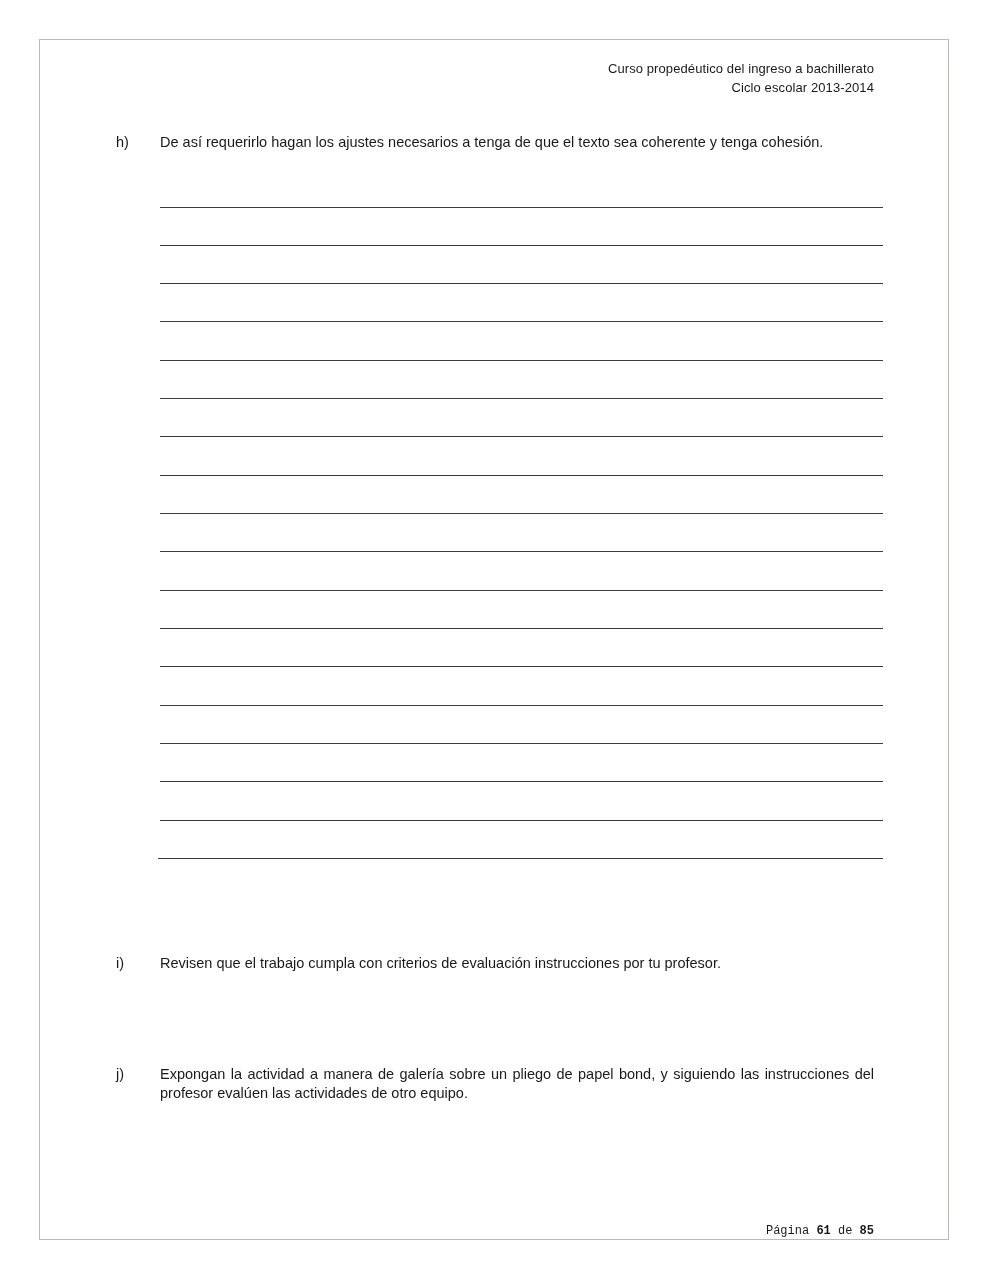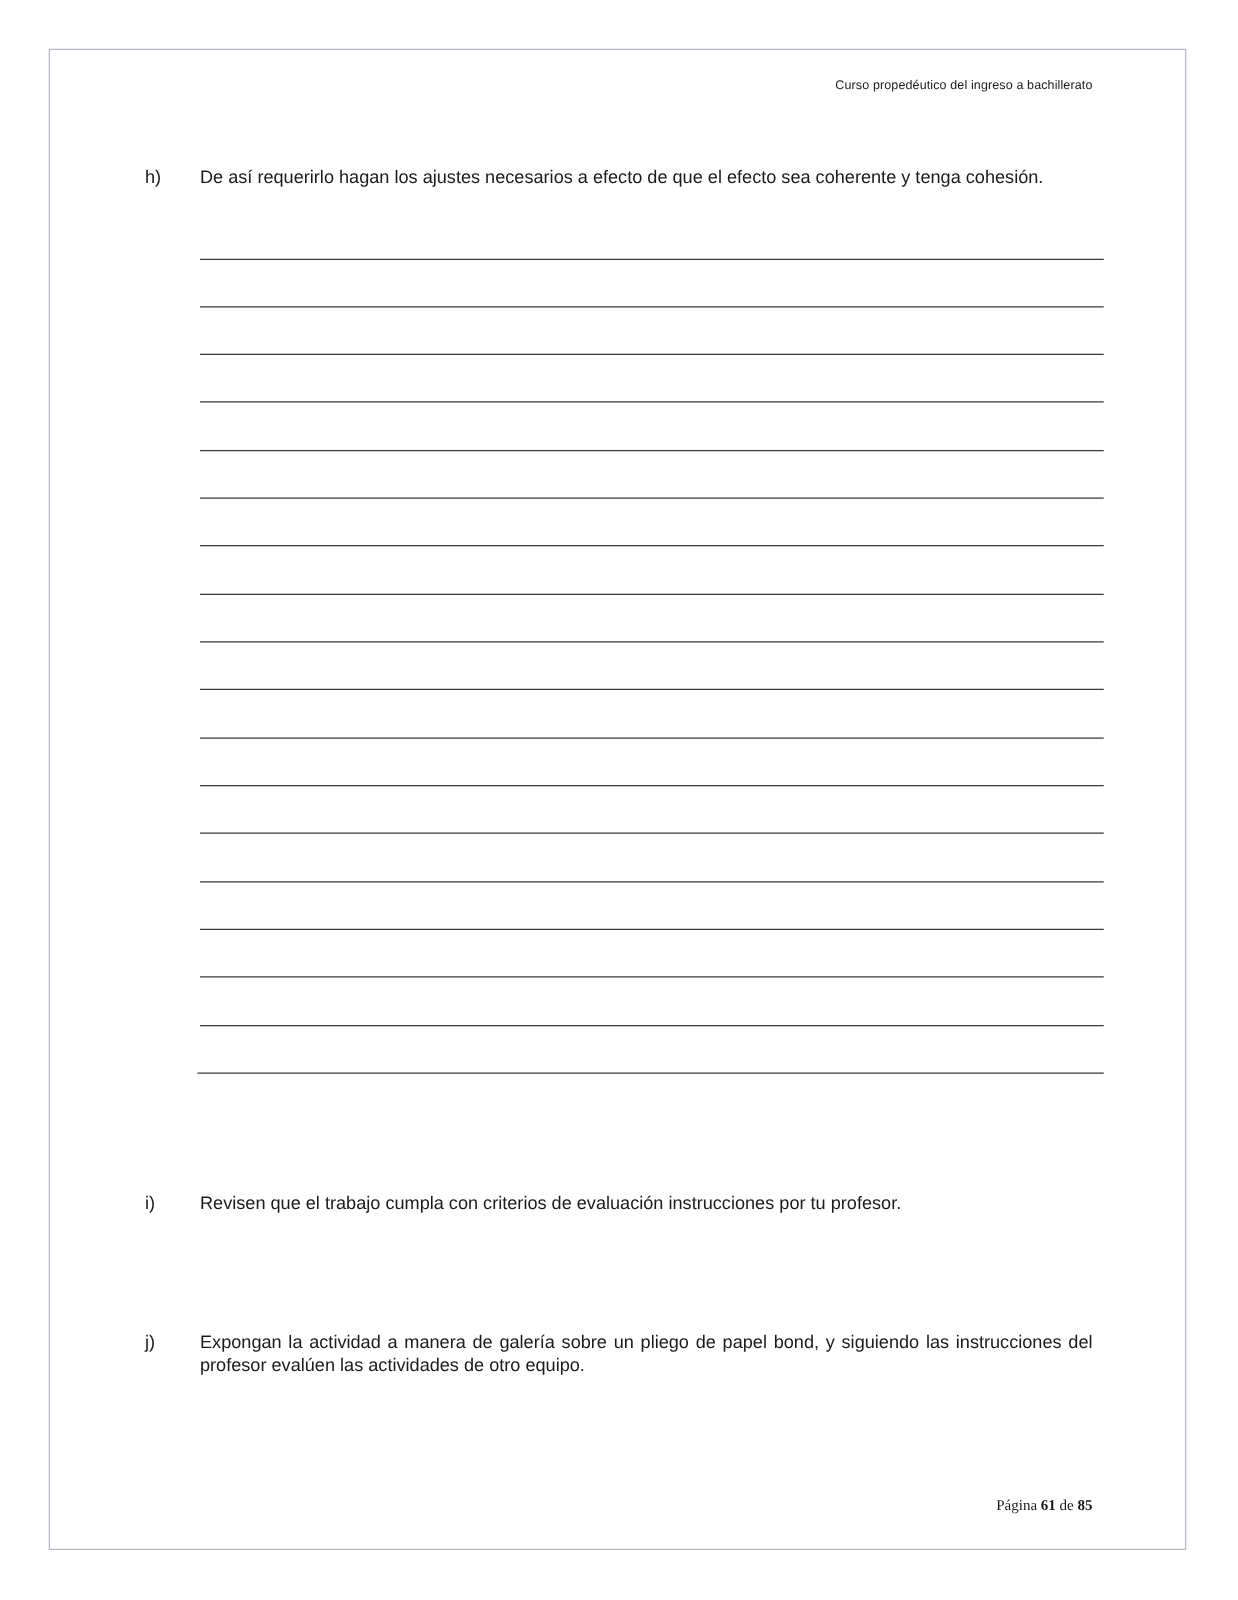--- a/index.html
+++ b/index.html
@@ -1,41 +1,42 @@
 <!DOCTYPE html>
 <html><head>
 <meta charset="utf-8">
 <style>
   html, body { margin:0; padding:0; background:#ffffff; }
   body { width:990px; height:1280px; position:relative; overflow:hidden; }
   .page-border { position:absolute; left:39px; top:39px; width:910px; height:1201px;
     border:1.5px solid #b9b9c6; box-sizing:border-box; }
   .header { position:absolute; right:116px; top:59px; text-align:right;
-    font-family:"Liberation Sans", sans-serif; font-size:10px; line-height:19px; color:#1a1a1a; letter-spacing:0.1px; }
+    font-family:"Liberation Sans", sans-serif; font-size:13px; line-height:19px; color:#1a1a1a; letter-spacing:0.1px; }
   .item { position:absolute; left:116px; width:758px; font-family:"Liberation Sans", sans-serif;
     font-size:14.5px; line-height:19px; color:#1a1a1a; }
   .item .label { position:absolute; left:0; top:0; }
   .item .text { margin-left:44px; text-align:justify; }
   .rule { position:absolute; left:160px; width:723px; height:0; border-top:1.2px solid #3a3a3a; }
-  .footer { position:absolute; right:116px; top:1197px; font-family:Liberation Serif, serif;
+  .footer { position:absolute; right:116px; top:1224px; font-family:Liberation Mono, monospace;
     font-size:12px; color:#1a1a1a; }
   .footer b { font-weight:bold; }
 </style>
 </head>
 <body>
 
 <div class="page-border"></div>
 
 <div class="header">
   <div>Curso propedéutico del ingreso a bachillerato</div>
+  <div>Ciclo escolar 2013-2014</div>
 </div>
 
 <div class="item" style="top:133px;">
   <span class="label">h)</span>
-  <div class="text">De así requerirlo hagan los ajustes necesarios a efecto de que el efecto sea coherente y tenga cohesión.</div>
+  <div class="text">De así requerirlo hagan los ajustes necesarios a tenga de que el texto sea coherente y tenga cohesión.</div>
 </div>
 
 <div>
   <div class="rule" style="top:207px;"></div>
   <div class="rule" style="top:245px;"></div>
   <div class="rule" style="top:283px;"></div>
   <div class="rule" style="top:321px;"></div>
   <div class="rule" style="top:360px;"></div>
   <div class="rule" style="top:398px;"></div>
   <div class="rule" style="top:436px;"></div>

